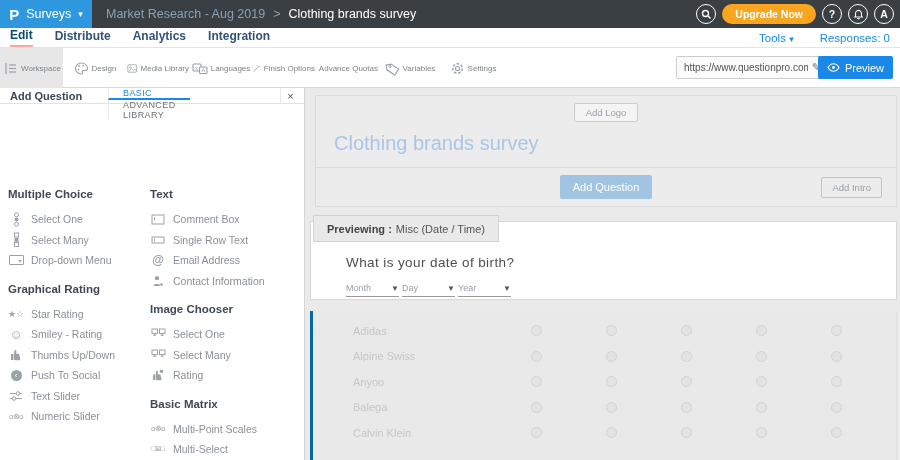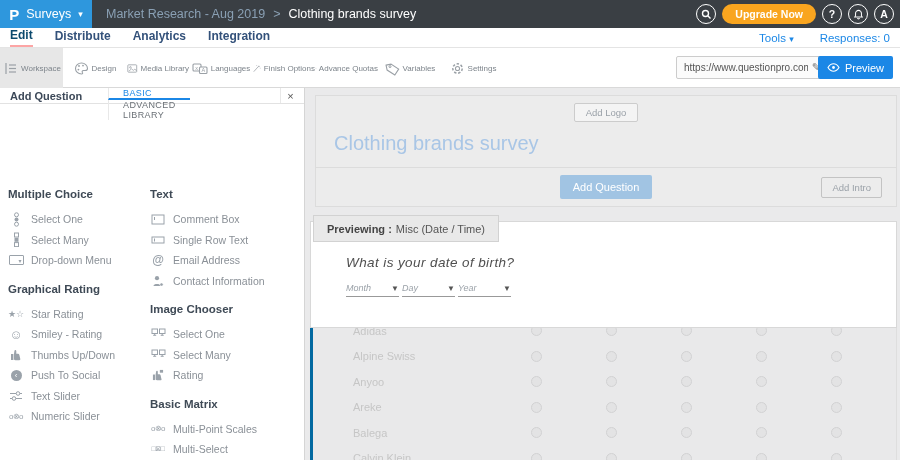--- a/index.html
+++ b/index.html
@@ -61,21 +61,21 @@
   .main { position:absolute; top:88px; left:305px; width:595px; height:372px; background:#eaeaeb; }
   .survey-header { position:absolute; top:7px; left:10px; width:582px; height:112px; background:#ececec; border:1px solid #dcdcdc; }
   .add-logo { display:block; margin:7px auto 0; padding:3px 11px; background:#f4f4f4; border:1px solid #ccc; border-radius:2px; color:#9aa1a8; font-size:9.5px; cursor:pointer; font-family:inherit; }
   .survey-title { margin:10px 0 0 18px; font-size:20px; font-weight:400; color:#a9c6e6; }
   .sh-divider { border:none; border-top:1px solid #dcdcdc; margin-top:12px; }
   .sh-bottom { position:relative; height:38px; display:flex; align-items:center; justify-content:center; }
   .add-question-btn { background:#a1c4e3; color:#fff; border:none; border-radius:2px; font-size:11px; padding:6px 13px; cursor:pointer; font-family:inherit; }
   .add-intro-btn { position:absolute; right:14px; background:transparent; border:1px solid #c3c3c3; border-radius:2px; color:#9aa1a8; font-size:9.5px; padding:4px 10px; cursor:pointer; font-family:inherit; }
   .preview-tab { position:absolute; top:127px; left:8px; height:27px; background:#e9e9e9; border:1px solid #d2d2d2; display:flex; align-items:center; padding:0 13px; font-size:11px; color:#555; z-index:2; }
   .preview-tab b { color:#444; margin-right:4px; }
-  .preview-card { position:absolute; top:133px; left:5px; width:587px; height:107px; background:#fff; border:1px solid #d8d8d8; z-index:1;font-style:italic; }
+  .preview-card { position:absolute; top:133px; left:5px; width:587px; height:79px; background:#fff; border:1px solid #d8d8d8; z-index:1; }
   .question-text { margin:33px 0 0 35px; font-size:13.5px; color:#4f4f4f; letter-spacing:.4px; }
   .date-row { display:flex; margin:13px 0 0 35px; gap:3px; }
   .dd { width:53px; border-bottom:1px solid #999; padding-bottom:3px; display:flex; justify-content:space-between; align-items:center; cursor:pointer; }
   .dd-label { font-size:9px; color:#9aa1a8; }
   .dd-caret { font-size:8px; color:#555; }
   .matrix { position:absolute; top:223px; left:5px; width:587px; height:149px; background:#e9e9ea; border-left:3px solid #0369a1; border-right:1px solid #dedede; overflow:hidden; padding-top:7px; }
   .mrow { position:relative; height:25.5px; display:flex; align-items:center; }
   .mlabel { margin-left:40px; font-size:11px; color:#c6c6c6; }
   .mradio { position:absolute; top:7px; width:11px; height:11px; border-radius:50%; background:#e3e3e4; border:1px solid #d2d2d3; cursor:pointer; }
 </style>
@@ -440,28 +440,20 @@
           </div>
           <div class="mrow">
             <span class="mlabel">Anyoo</span>
             <span class="mradio" style="left: 218px;"></span>
             <span class="mradio" style="left: 293px;"></span>
             <span class="mradio" style="left: 368px;"></span>
             <span class="mradio" style="left: 443px;"></span>
             <span class="mradio" style="left: 518px;"></span>
           </div>
           <div class="mrow">
-            <span class="mlabel">Areke</span>
-            <span class="mradio" style="left: 218px;"></span>
-            <span class="mradio" style="left: 293px;"></span>
-            <span class="mradio" style="left: 368px;"></span>
-            <span class="mradio" style="left: 443px;"></span>
-            <span class="mradio" style="left: 518px;"></span>
-          </div>
-          <div class="mrow">
             <span class="mlabel">Balega</span>
             <span class="mradio" style="left: 218px;"></span>
             <span class="mradio" style="left: 293px;"></span>
             <span class="mradio" style="left: 368px;"></span>
             <span class="mradio" style="left: 443px;"></span>
             <span class="mradio" style="left: 518px;"></span>
           </div>
           <div class="mrow">
             <span class="mlabel">Calvin Klein</span>
             <span class="mradio" style="left: 218px;"></span>

